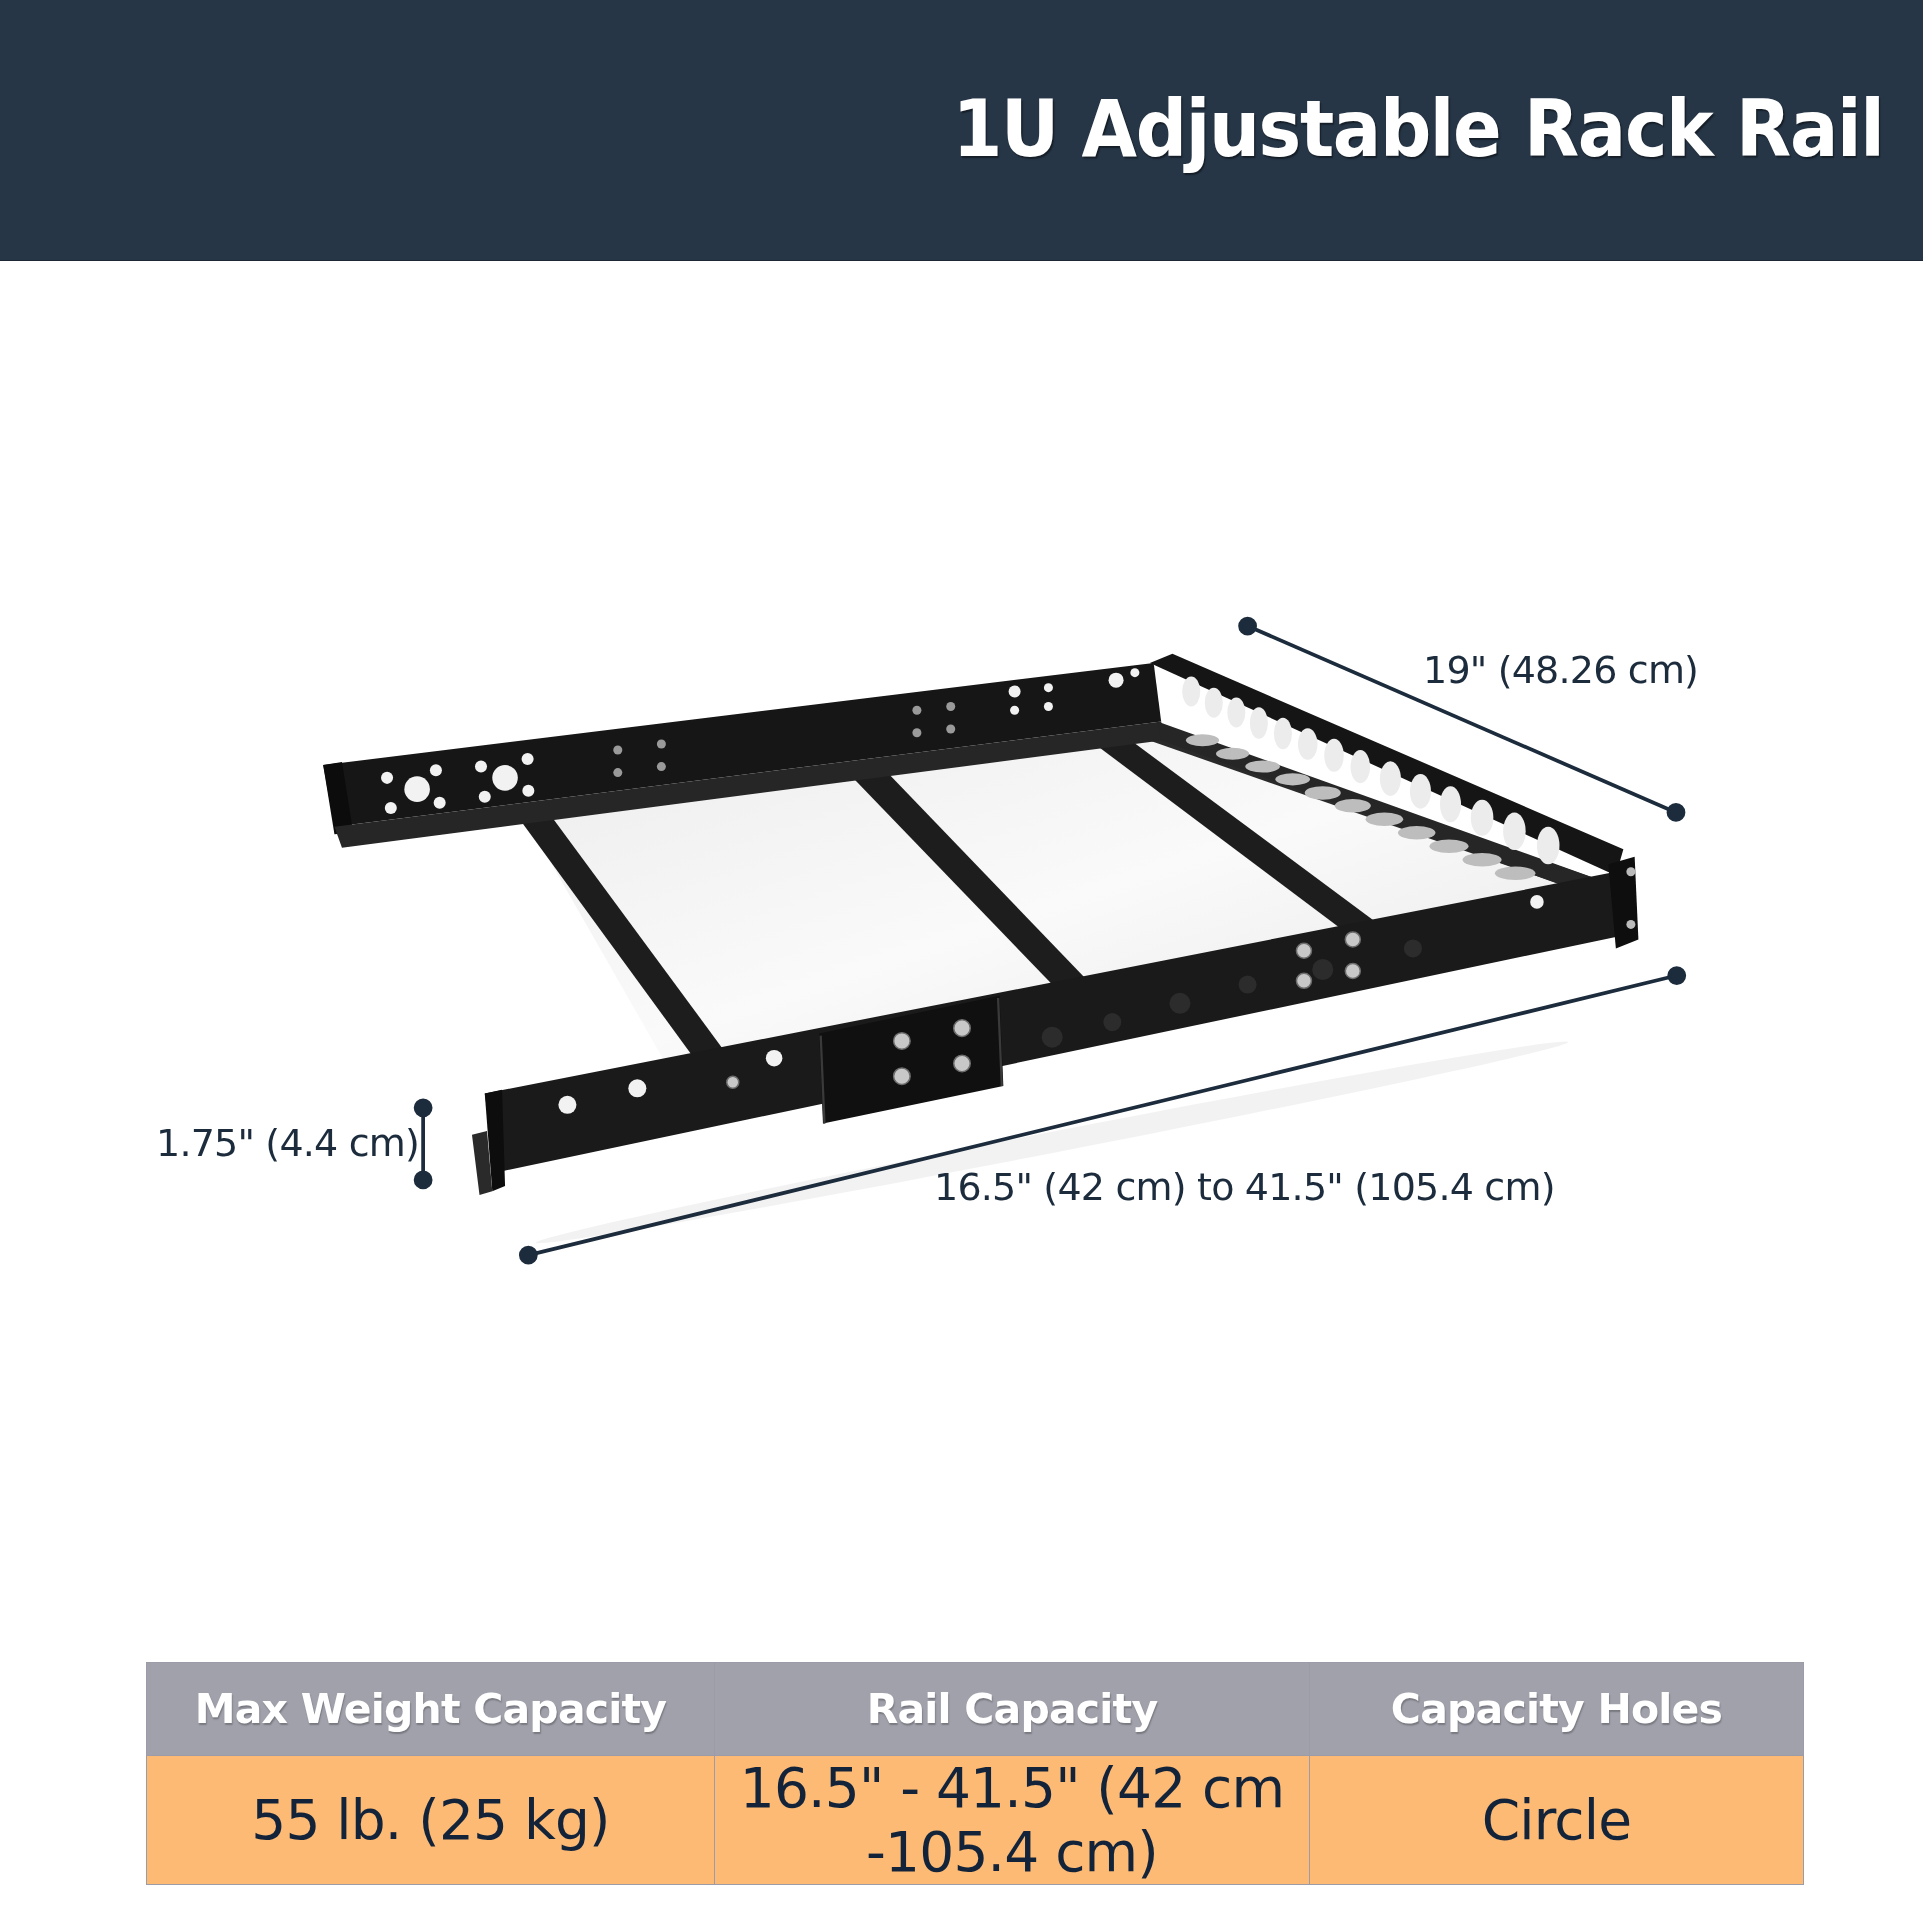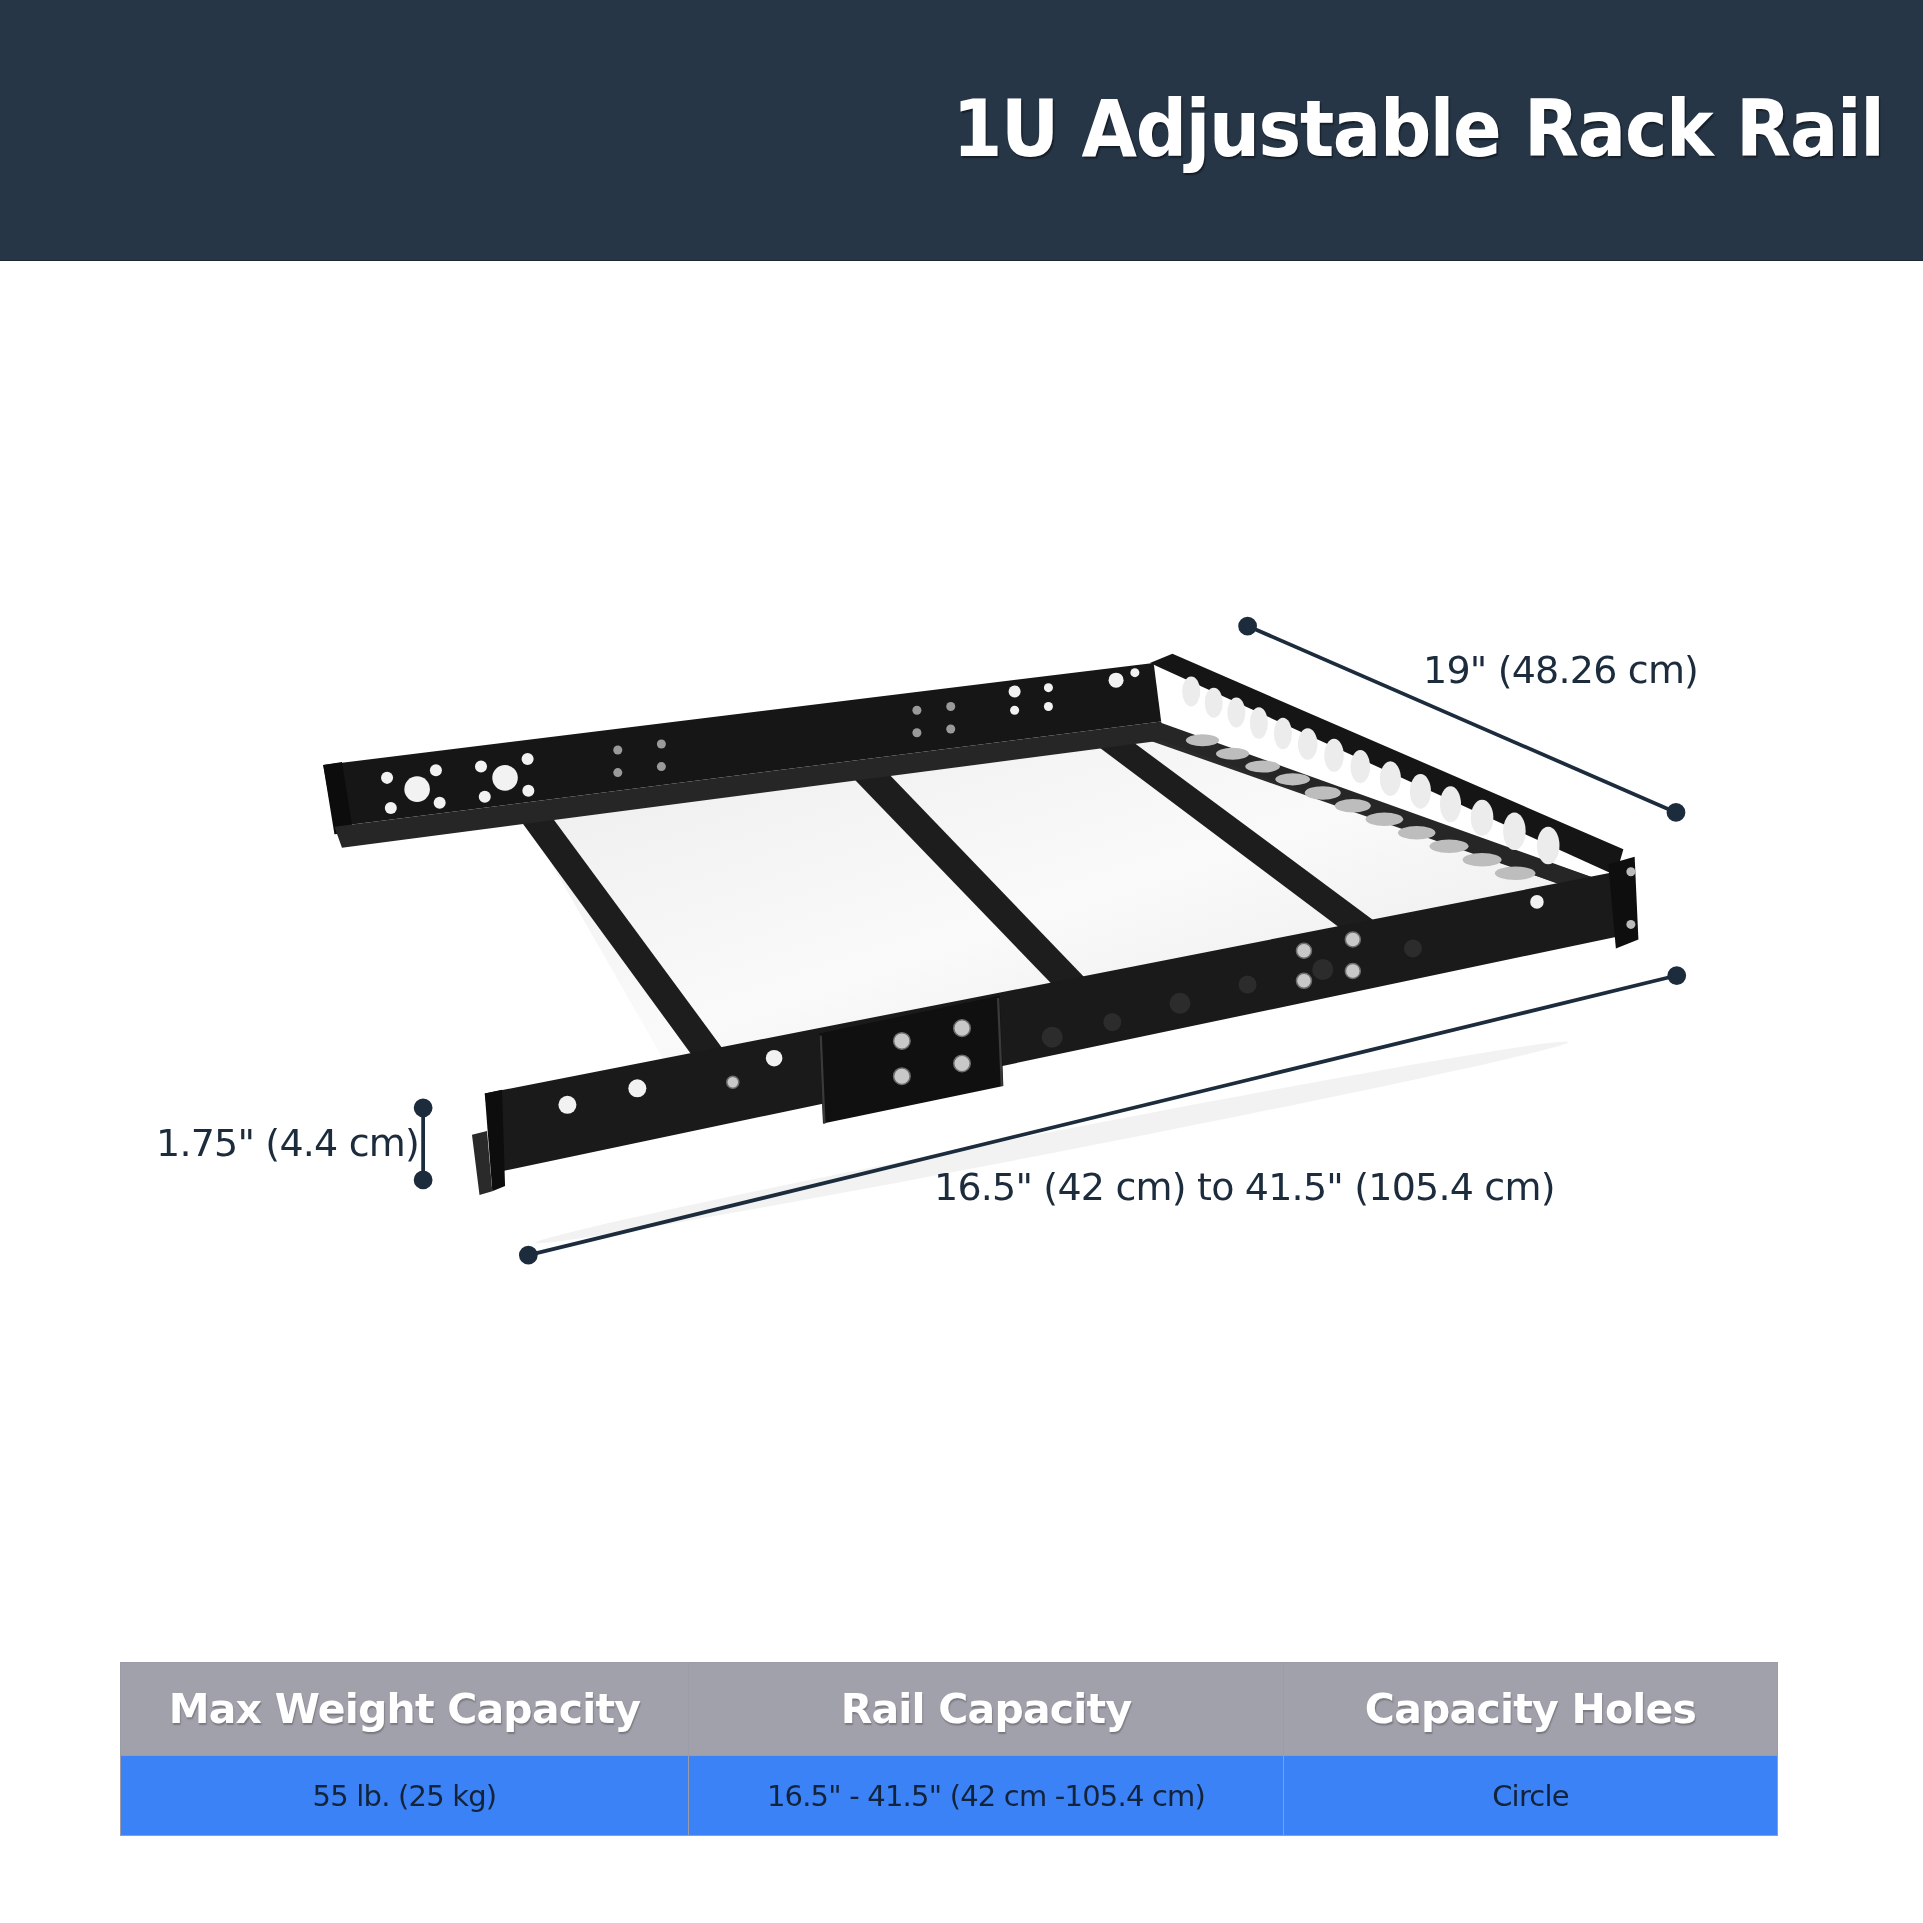--- a/index.html
+++ b/index.html
@@ -20,34 +20,34 @@
     text-shadow: 1.5px 2.3px 1.5px rgba(0,0,0,0.45);
     transform: scaleX(0.92);
     margin-top: -3px;
   }
   .diagram { position: absolute; left: 0; top: 0; width: 1924px; height: 1924px; }
   .dim-label {
     position: absolute; color: #1c2c3d; font-size: 38px; white-space: nowrap;
     letter-spacing: -0.8px; transform-origin: left center;
   }
   .spec-table {
-    position: absolute; left: 120px; top: 1662px; width: 1657px;
+    position: absolute; left: 146px; top: 1662px; width: 1657px;
     border-collapse: collapse; table-layout: fixed;
   }
   .spec-table th, .spec-table td {
     border: 1.5px solid #9b9ca7; text-align: center; padding: 0;
   }
   .spec-table th {
     background: #a0a1ab; color: #ffffff; height: 92px;
     font-size: 41px; font-weight: bold; letter-spacing: -0.8px;
     text-shadow: 0.8px 1.5px 1.5px rgba(0,0,0,0.25);
   }
   .spec-table td {
-    background: #3b82f6; color: #13243a; height: 79px;
-    font-size: 29px; letter-spacing: -0.8px; margin-top: 36px;
+    background: #fdba74; color: #13243a; height: 79px;
+    font-size: 55px; letter-spacing: -0.8px; margin-top: 36px;
   }
 </style>
 </head>
 <body>
 
 <div class="header">
   <div class="title">1U Adjustable Rack Rail</div>
 </div>
 
 <svg class="diagram" viewBox="0 0 2560 2560" xmlns="http://www.w3.org/2000/svg">

